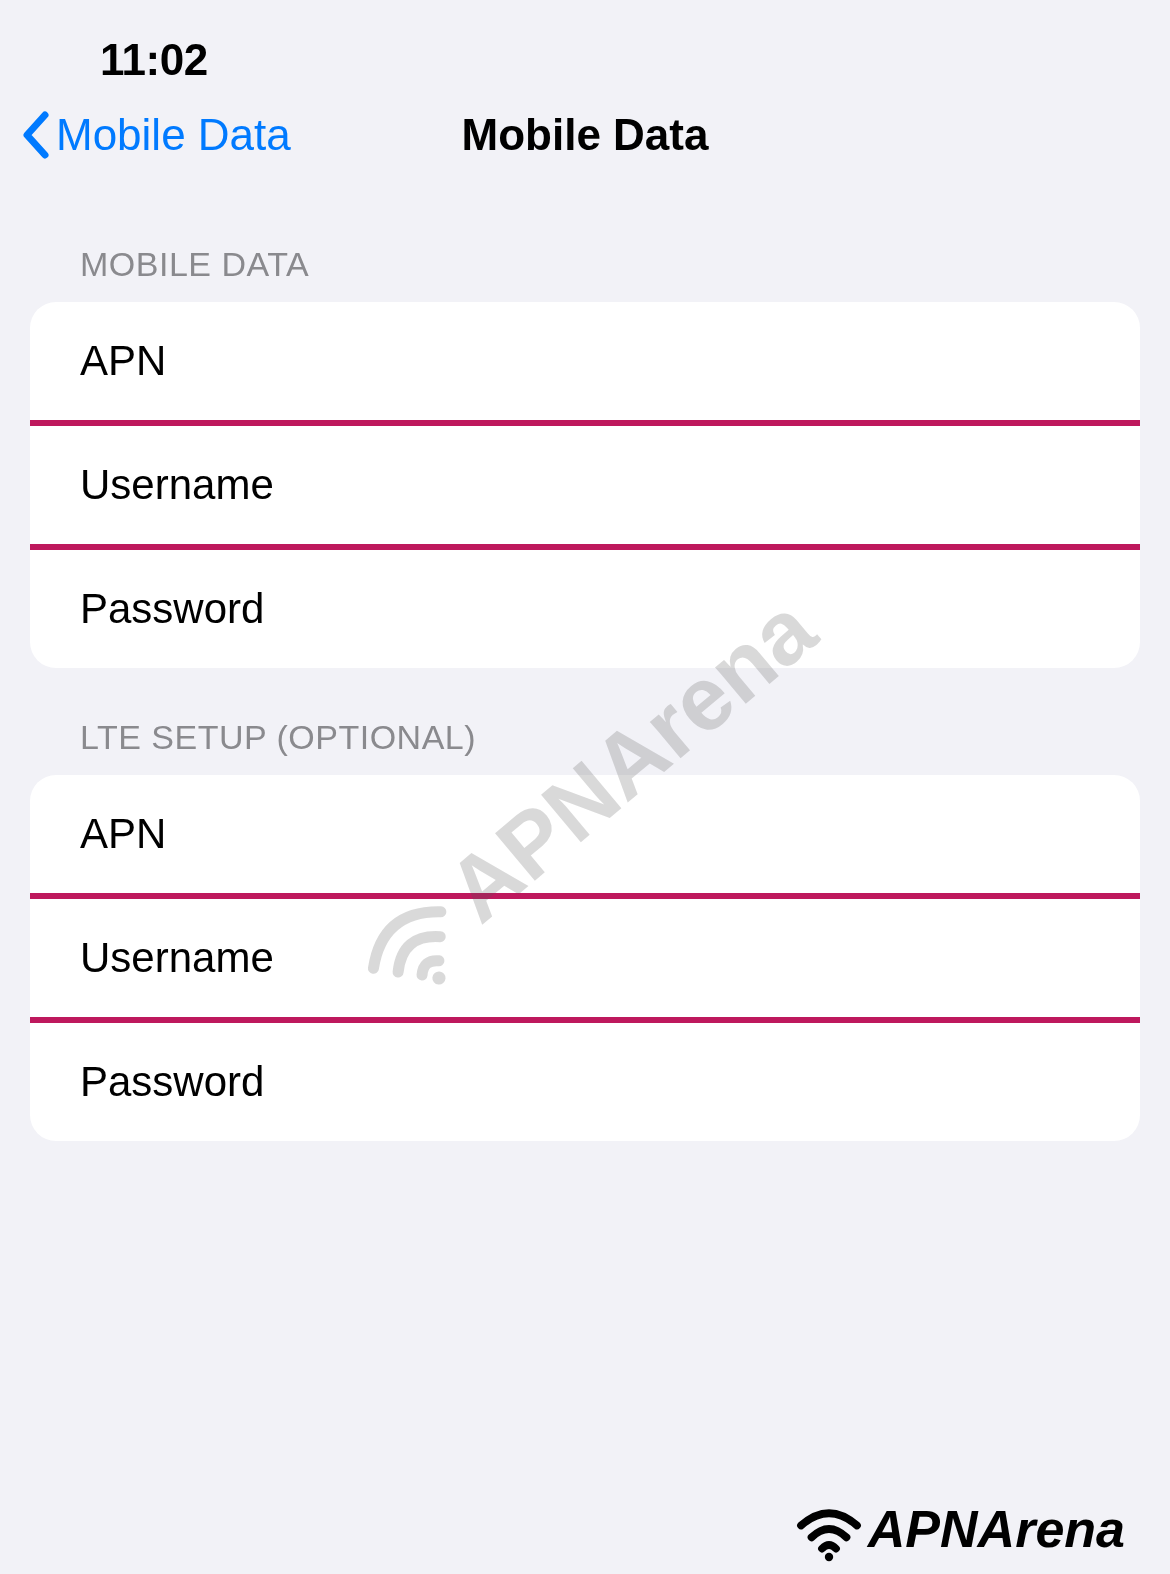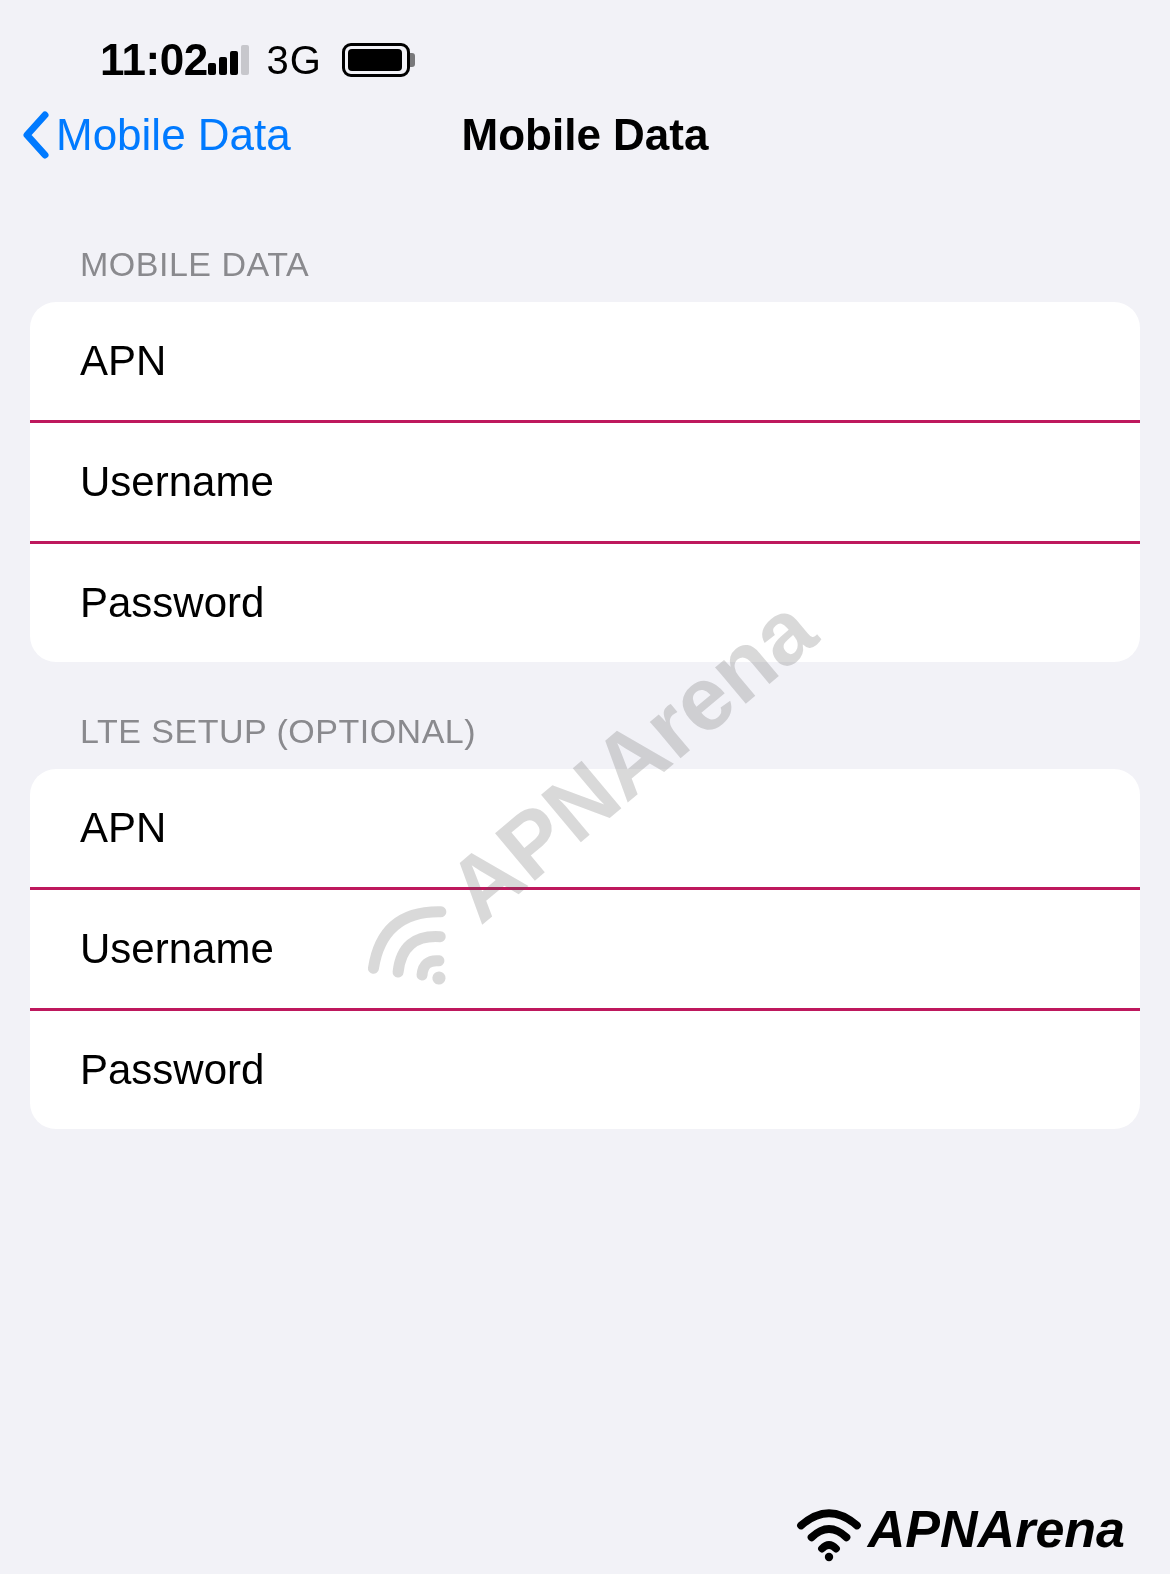--- a/index.html
+++ b/index.html
@@ -11,21 +11,21 @@
     body {
       width: 1170px;
       height: 1574px;
       background-color: #f2f2f7;
       font-family: -apple-system, BlinkMacSystemFont, "SF Pro Text", "Helvetica Neue", Arial, sans-serif;
       position: relative;
       overflow: hidden;
     }
     .status-bar {
       display: flex;
-      justify-content: flex-start;
+      justify-content: space-between;
       align-items: center;
       padding: 30px 90px 20px 100px;
       height: 110px;
     }
     .status-time {
       font-size: 44px;
       font-weight: 700;
       color: #000;
       letter-spacing: -0.5px;
     }
@@ -129,21 +129,21 @@
     }
     .settings-group {
       background-color: #fff;
       margin: 0 30px;
       border-radius: 26px;
     }
     .settings-row {
       display: flex;
       align-items: center;
       padding: 35px 50px 35px 50px;
-      border-bottom: 3px solid #be185d;
+      border-bottom: 6px solid #be185d;
       min-height: 118px;
     }
     .settings-row:last-child {
       border-bottom: none;
     }
     .row-label {
       font-size: 42px;
       font-weight: 400;
       color: #000;
       width: 240px;
@@ -195,32 +195,20 @@
       font-size: 52px;
       font-weight: 700;
       font-style: italic;
     }
   </style>
 </head>
 <body>
 
 <div class="status-bar">
   <div class="status-time">11:02</div>
-  <div class="status-right">
-    <div class="signal-icon">
-      <div class="signal-bar b1"></div>
-      <div class="signal-bar b2"></div>
-      <div class="signal-bar b3"></div>
-      <div class="signal-bar b4"></div>
-    </div>
-    <div class="network-type">3G</div>
-    <div class="battery-icon">
-      <div class="battery-fill"></div>
-    </div>
-  </div>
 </div>
 
 <div class="nav-bar">
   <button class="back-button">
     <span class="chevron-left">
       <svg width="30" height="50" viewBox="0 0 30 50">
         <path d="M 25 5 L 7 25 L 25 45" stroke="#007aff" stroke-width="7" fill="none" stroke-linecap="round" stroke-linejoin="round"></path>
       </svg>
     </span>
     <span>Mobile Data</span>

